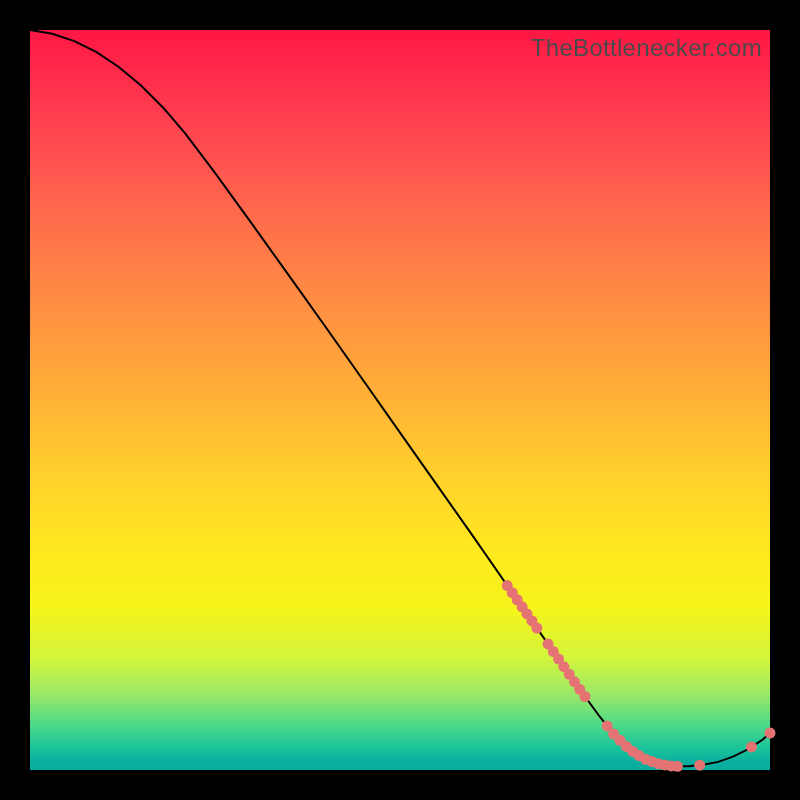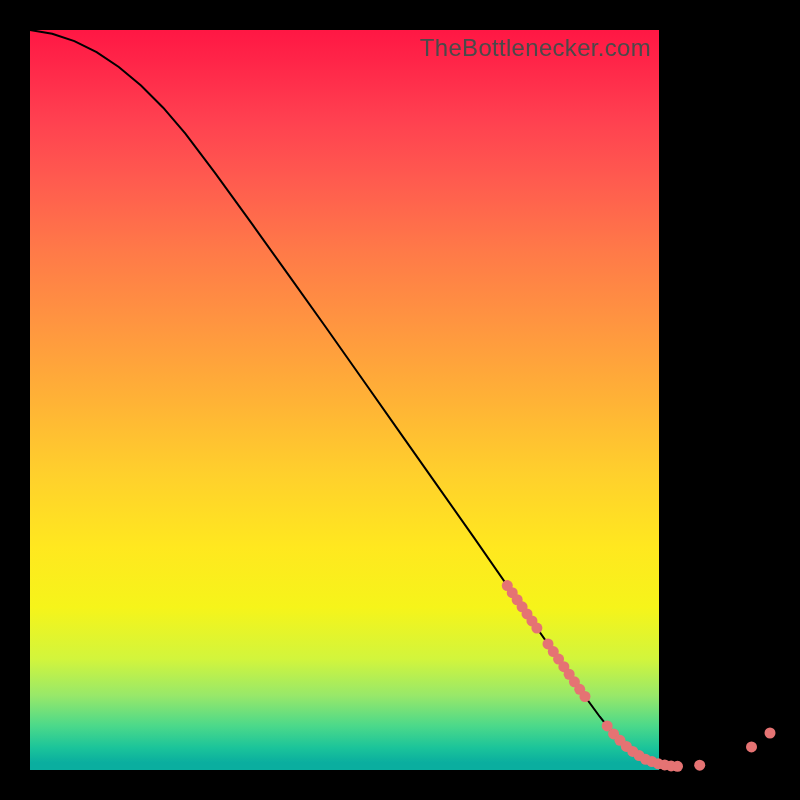--- a/index.html
+++ b/index.html
@@ -8,21 +8,21 @@
     width: 800px;
     height: 800px;
     background: #000;
     overflow: hidden;
     font-family: Arial, Helvetica, sans-serif;
   }
   .frame {
     position: absolute;
     left: 30px;
     top: 30px;
-    width: 629px;
+    width: 740px;
     height: 740px;
     background: linear-gradient(to bottom,
       #ff1744 0%,
       #ff2b4a 6%,
       #ff4050 12%,
       #ff5a4f 20%,
       #ff7a48 30%,
       #ff9640 40%,
       #ffb236 50%,
       #ffd02c 60%,

